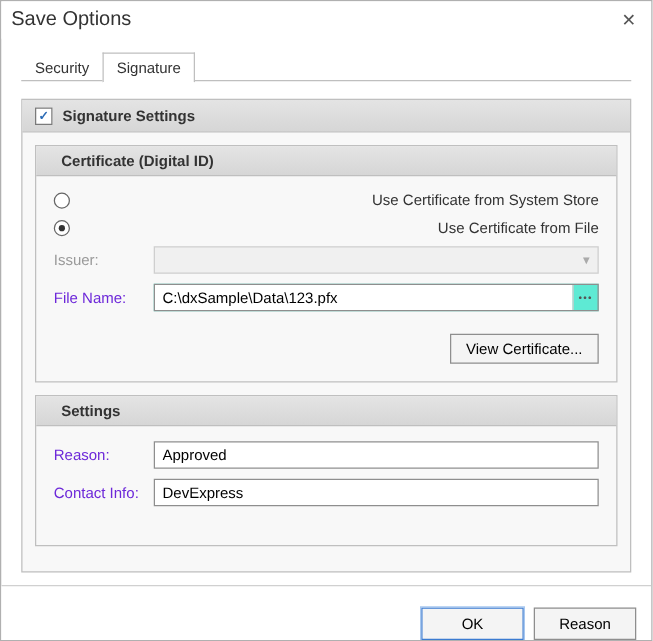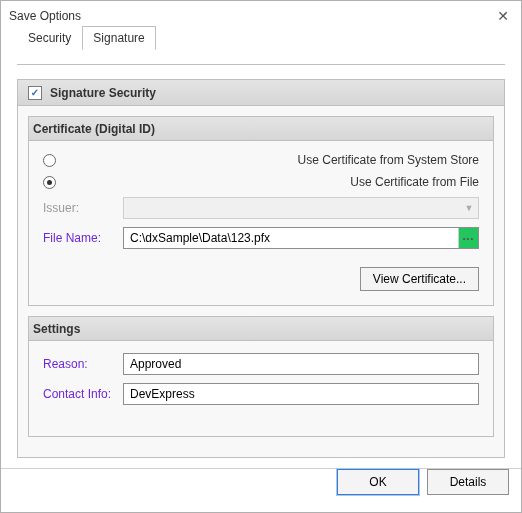--- a/index.html
+++ b/index.html
@@ -14,30 +14,30 @@
     border: 1px solid #b0b0b0;
     position: relative;
   }
   .titlebar {
     height: 30px;
     display: flex;
     align-items: center;
     padding: 0 8px;
     background: #fff;
   }
-  .titlebar .title { flex: 1; font-size: 12px; color: #333; }
+  .titlebar .title { flex: 1; font-size: 16px; color: #333; }
   .titlebar .close {
     width: 20px; height: 20px;
     display: flex; align-items: center; justify-content: center;
     font-size: 14px; color: #555; cursor: pointer;
   }
   .tabbar {
     display: flex;
     align-items: flex-end;
-    padding: 10px 16px 16px 16px;
+    padding: 10px 16px 0 16px;
     position: relative;
     height: 34px;
   }
   .tabbar::after {
     content: "";
     position: absolute;
     left: 16px; right: 16px; bottom: 0;
     height: 1px;
     background: #bfbfbf;
   }
@@ -84,21 +84,21 @@
 
   .group {
     border: 1px solid #bfbfbf;
     margin-bottom: 10px;
     background: #f8f8f8;
   }
   .group-header {
     height: 24px;
     display: flex;
     align-items: center;
-    padding: 0 4px;
+    padding: 0 20px;
     background: linear-gradient(#e4e4e4,#d6d6d6);
     border-bottom: 1px solid #bfbfbf;
     font-weight: bold;
   }
   .group-body { padding: 12px 14px 14px 14px; }
 
   .row {
     display: flex;
     align-items: center;
     gap: 8px;
@@ -146,21 +146,21 @@
     border: 1px solid #8e8e8e;
     background: #fff;
     padding: 0 6px;
     font-family: inherit;
     font-size: 12px;
   }
   .file-wrap {
     flex: 1;
     display: flex;
     border: 1px solid #8e8e8e;
-    background: #22c55e;
+    background: #5eead4;
     height: 22px;
   }
   .file-wrap input {
     flex: 1;
     border: none;
     padding: 0 6px;
     font-family: inherit;
     font-size: 12px;
     outline: none;
   }
@@ -184,21 +184,21 @@
     cursor: pointer;
   }
   .right-align { display: flex; justify-content: flex-end; margin-top: 18px; }
 
   .footer {
     position: absolute;
     left: 0; right: 0; bottom: 0;
     height: 44px;
     border-top: 1px solid #d0d0d0;
     display: flex;
-    align-items: flex-start;
+    align-items: flex-end;
     justify-content: flex-end;
     gap: 8px;
     padding: 0 12px;
     background: #fff;
   }
   .footer .btn {
     width: 82px;
     height: 26px;
   }
   .footer .btn.primary {
@@ -216,21 +216,21 @@
 
 <div class="tabbar">
   <div class="tab">Security</div>
   <div class="tab active">Signature</div>
 </div>
 
 <div class="content">
   <div class="panel">
     <div class="sig-header">
       <div class="check">✓</div>
-      <span>Signature Security</span>
+      <span>Signature Settings</span>
     </div>
     <div class="panel-body">
 
       <div class="group">
         <div class="group-header">Certificate (Digital ID)</div>
         <div class="group-body">
 
           <div class="row">
             <span class="radio"></span>
             <span>Use Certificate from System Store</span>
@@ -279,14 +279,14 @@
 
         </div>
       </div>
 
     </div>
   </div>
 </div>
 
 <div class="footer">
   <button class="btn primary">OK</button>
-  <button class="btn">Details</button>
+  <button class="btn">Reason</button>
 </div>
 
 </body></html>

